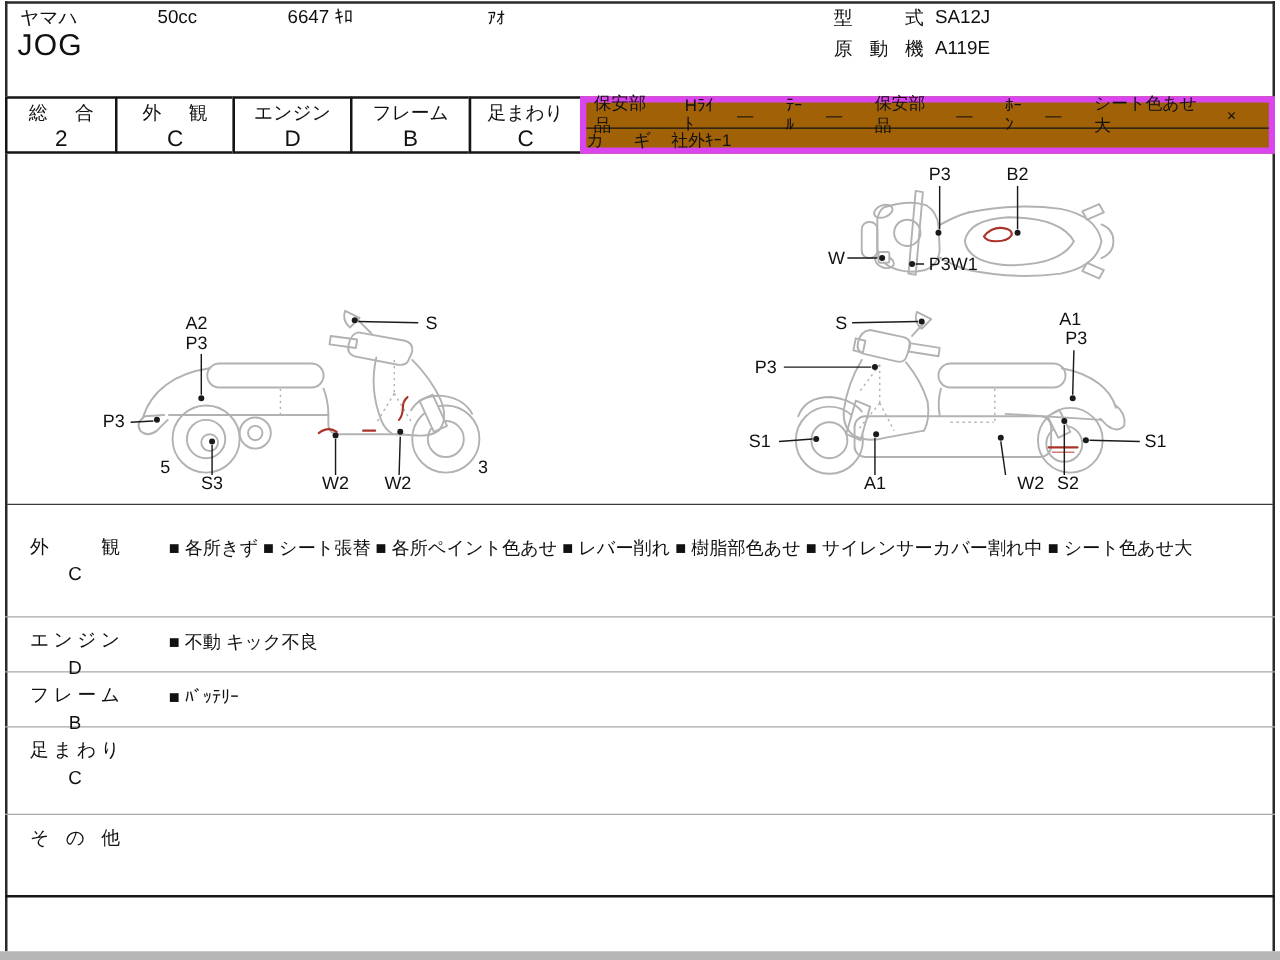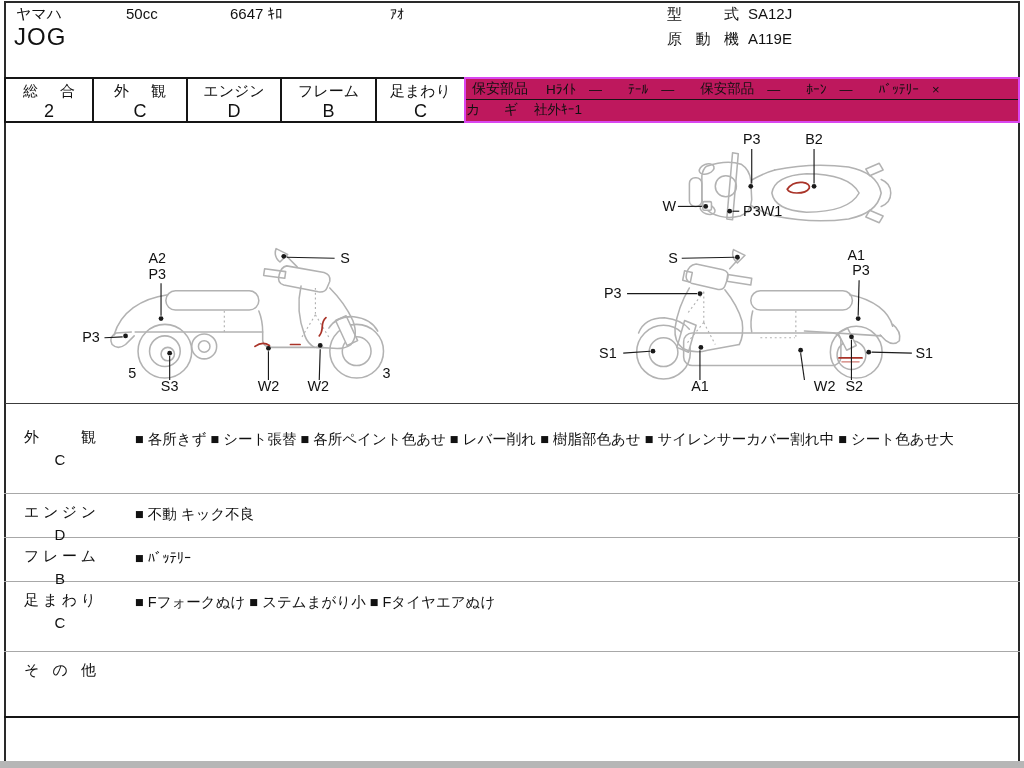--- a/index.html
+++ b/index.html
@@ -31,21 +31,21 @@
   .grade-row { position:absolute; left:4px; right:4px; top:77px; height:46px; display:flex; }
   .gcell {
     border:2px solid #151515; margin-left:-2px; text-align:center;
     display:flex; flex-direction:column; justify-content:flex-end; background:#fff;
   }
   .gcell:first-child { margin-left:0; }
   .gcell .glabel { font-size:15px; line-height:20px; }
   .gcell .gvalue { font-size:18px; line-height:20px; }
   .j2 { display:inline-block; width:52px; text-align:justify; text-align-last:justify; }
   .w1{width:90px;} .w2{width:96px;} .w3{width:96px;} .w4{width:97px;} .w5{width:91px;}
-  .safety { flex:1; border:2px solid #d946ef; margin-left:-2px; background:#be185d; font-size:13.5px; }
+  .safety { flex:1; border:5px solid #d946ef; margin-left:-2px; background:#a16207; font-size:13.5px; }
   .safety .srow1 { height:21px; border-bottom:1.5px solid #151515; display:flex; align-items:center; padding-left:6px; }
   .safety .srow2 { height:20px; display:flex; align-items:center; }
   .sp-label { margin-right:18px; font-size:14px; }
   .sp-item { display:flex; align-items:center; margin-right:26px; }
   .sp-name { margin-right:13px; }
   .sp-status { font-size:13px; }
   .key-label { display:inline-block; width:52px; text-align:justify; text-align-last:justify; margin-right:16px; font-size:14px; }
 
   
   .diagram { position:absolute; left:5px; top:123px; width:1014px; height:281px; border-bottom:1px solid #3c3c3c; }
@@ -128,21 +128,21 @@
         </span>
         <span class="sp-item">
           <span class="sp-name">保安部品</span>
           <span class="sp-status">―</span>
         </span>
         <span class="sp-item">
           <span class="sp-name">ﾎｰﾝ</span>
           <span class="sp-status">―</span>
         </span>
         <span class="sp-item">
-          <span class="sp-name">ﾊﾞｯﾃﾘｰ</span>
+          <span class="sp-name">シート色あせ大</span>
           <span class="sp-status">×</span>
         </span>
       </div>
       <div class="srow2">
         <span class="key-label">カギ</span>
         <span>社外ｷｰ1</span>
       </div>
     </div>
   </div>
 
@@ -325,21 +325,20 @@
         <span class="jlabel">フレーム</span>
         <div class="c-grade">B</div>
       </div>
       <div class="c-text">■ ﾊﾞｯﾃﾘｰ</div>
     </div>
     <div class="c-row h4">
       <div class="c-label">
         <span class="jlabel">足まわり</span>
         <div class="c-grade">C</div>
       </div>
-      <div class="c-text">■ Fフォークぬけ ■ ステムまがり小 ■ Fタイヤエアぬけ</div>
     </div>
     <div class="c-row h5">
       <div class="c-label">
         <span class="jlabel">その他</span>
         <div class="c-grade"></div>
       </div>
       <div class="c-text"></div>
     </div>
   </div>
 

